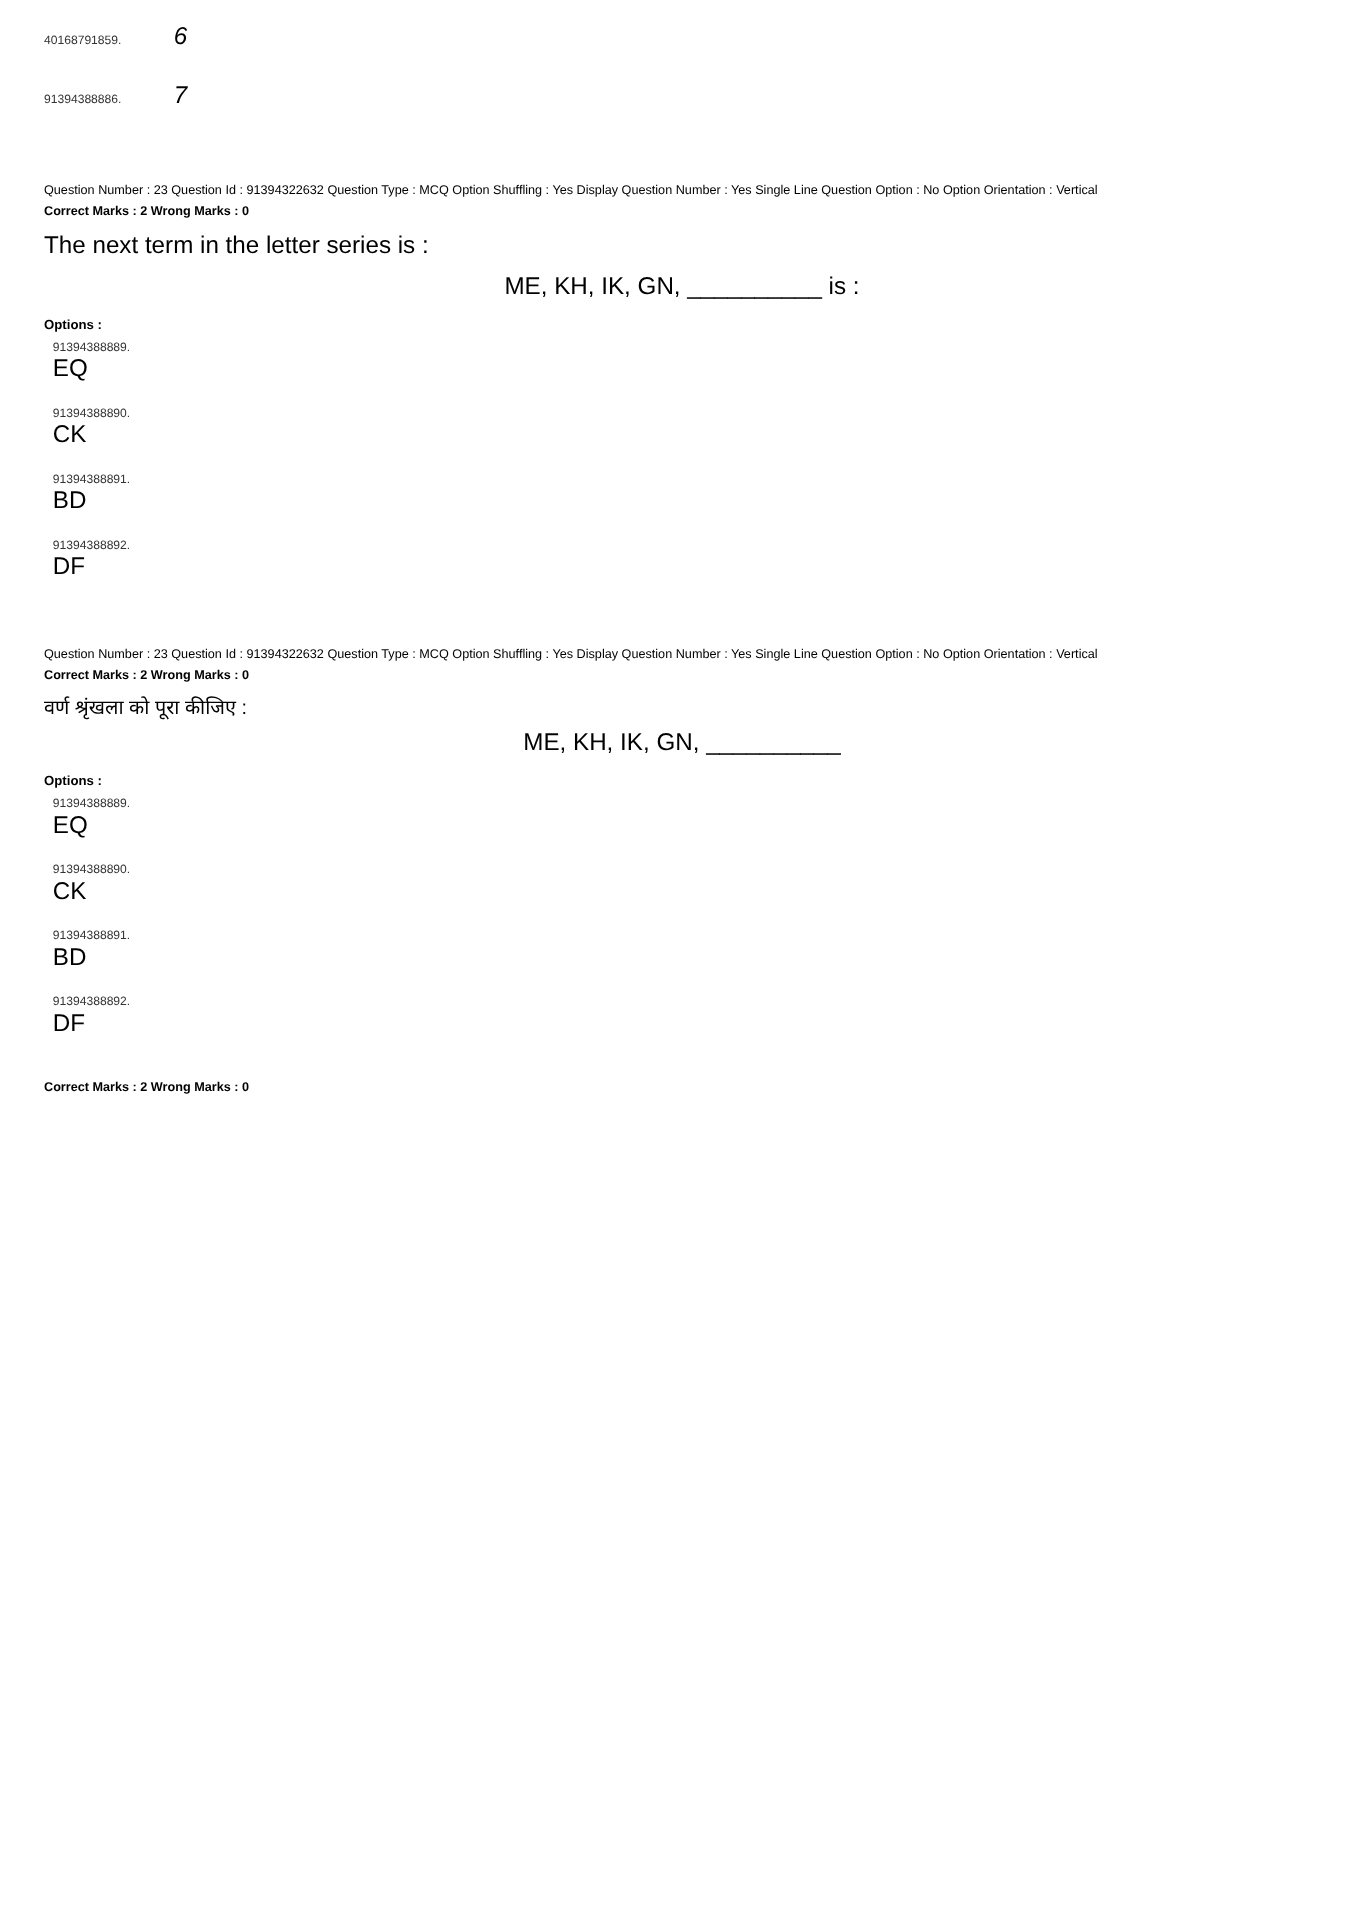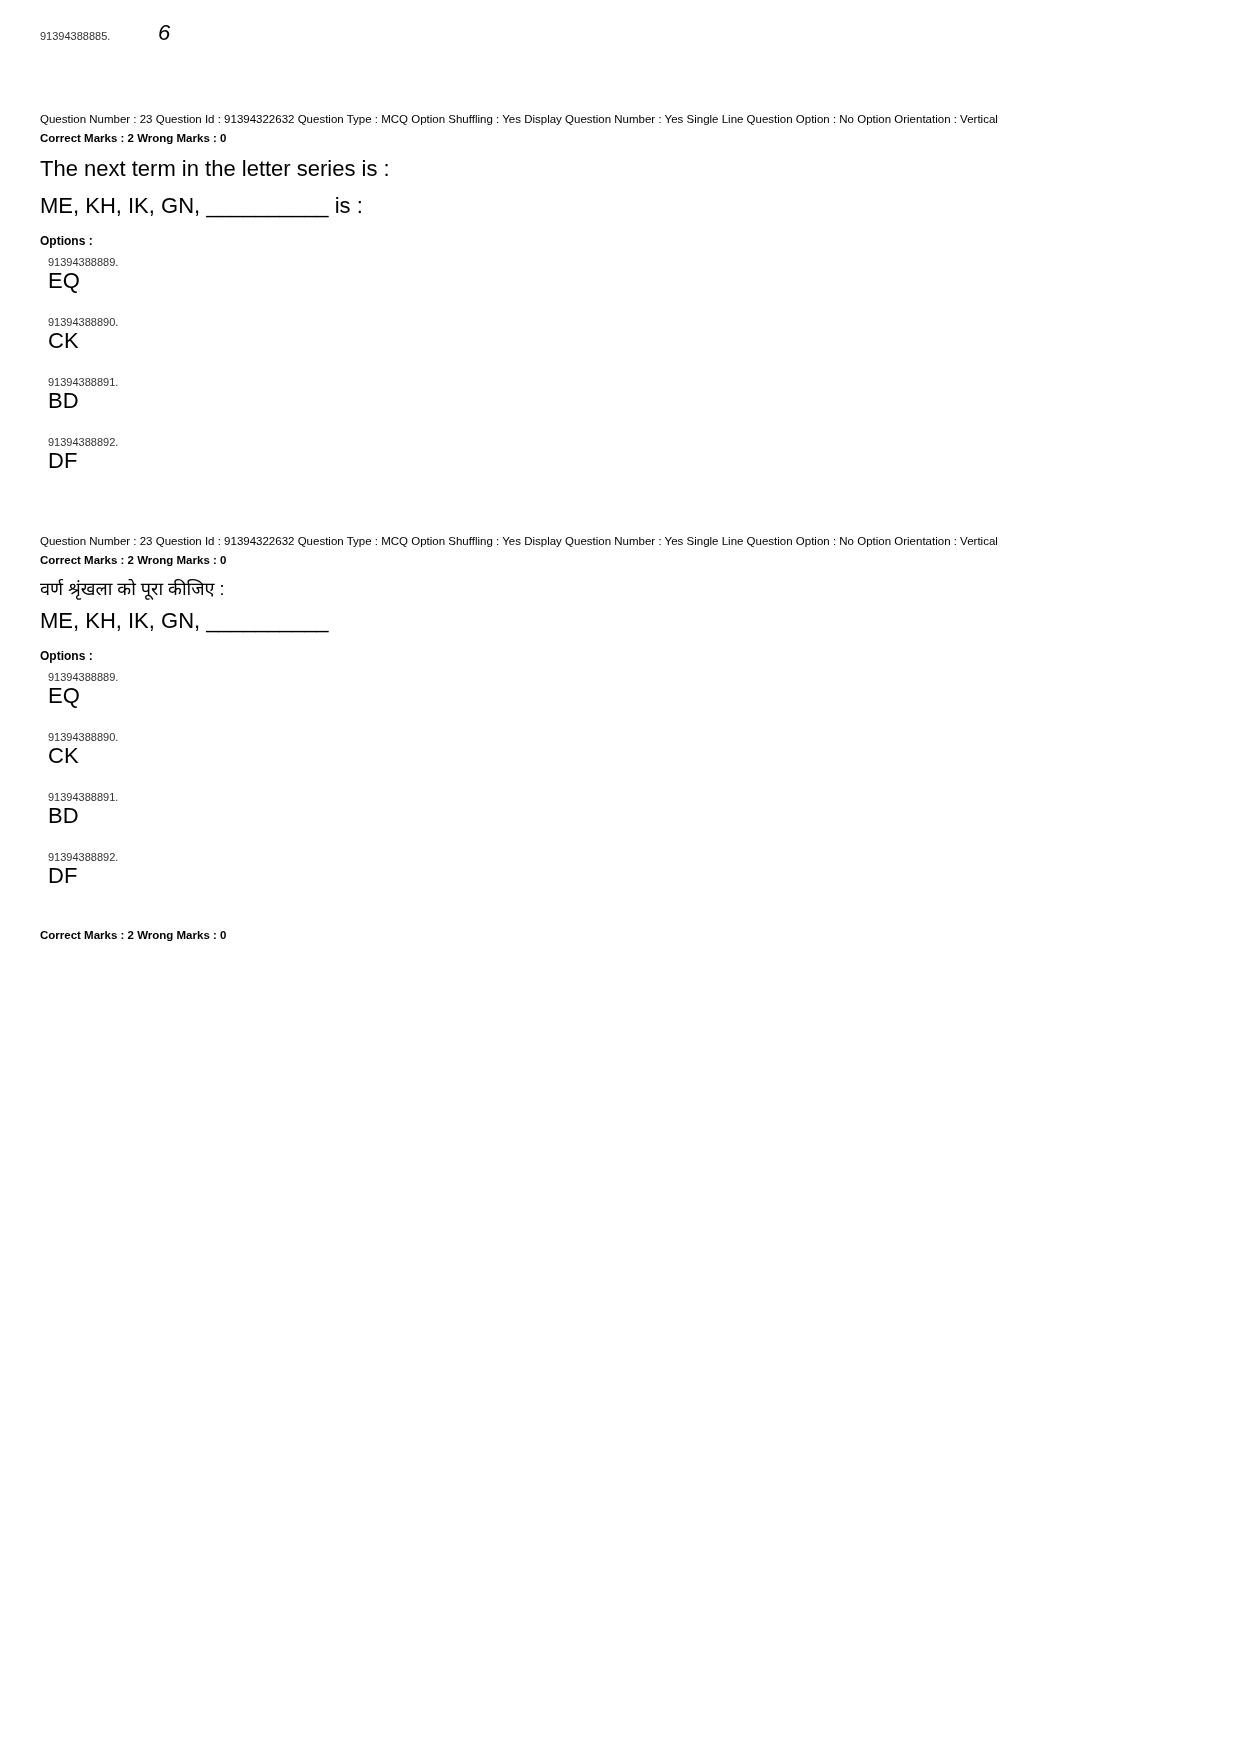--- a/index.html
+++ b/index.html
@@ -45,20 +45,21 @@
     }
     .question-text {
       font-size: 22px;
       margin: 10px 0 6px 0;
       line-height: 1.4;
     }
     .question-text-secondary {
       font-size: 22px;
       margin: 6px 0 12px 0;
       line-height: 1.4;
+      text-align: center;
     }
     .options-label {
       font-size: 12px;
       font-weight: bold;
       margin-bottom: 8px;
     }
     .option-row {
       display: flex;
       align-items: baseline;
       margin-bottom: 22px;
@@ -81,22 +82,26 @@
       font-size: 18px;
       font-family: Arial, sans-serif;
       margin: 10px 0 6px 0;
     }
   </style>
 </head>
 <body>
 
 <div>
   <div class="answer-row">
-    <span class="answer-id">91394388885.</span>
+    <span class="answer-id">40168791859.</span>
     <span class="answer-value">6</span>
+  </div>
+  <div class="answer-row">
+    <span class="answer-id">91394388886.</span>
+    <span class="answer-value">7</span>
   </div>
 </div>
 
 <div class="divider"></div>
 
 <div>
   <div class="question-meta">Question Number : 23  Question Id : 91394322632  Question Type : MCQ  Option Shuffling : Yes  Display Question Number : Yes  Single Line Question Option : No  Option Orientation : Vertical</div>
   <div class="marks-info">Correct Marks : 2  Wrong Marks : 0</div>
   <div class="question-text">The next term in the letter series is :</div>
   <div class="question-text-secondary">ME, KH, IK, GN, __________ is :</div>

